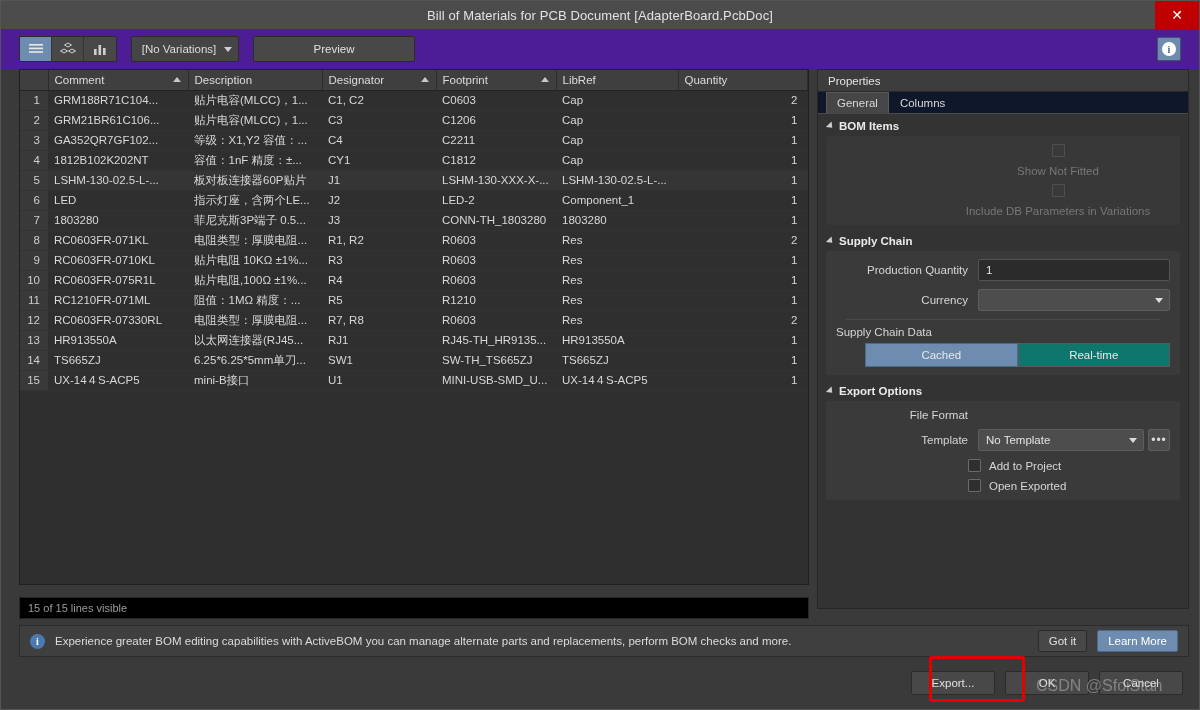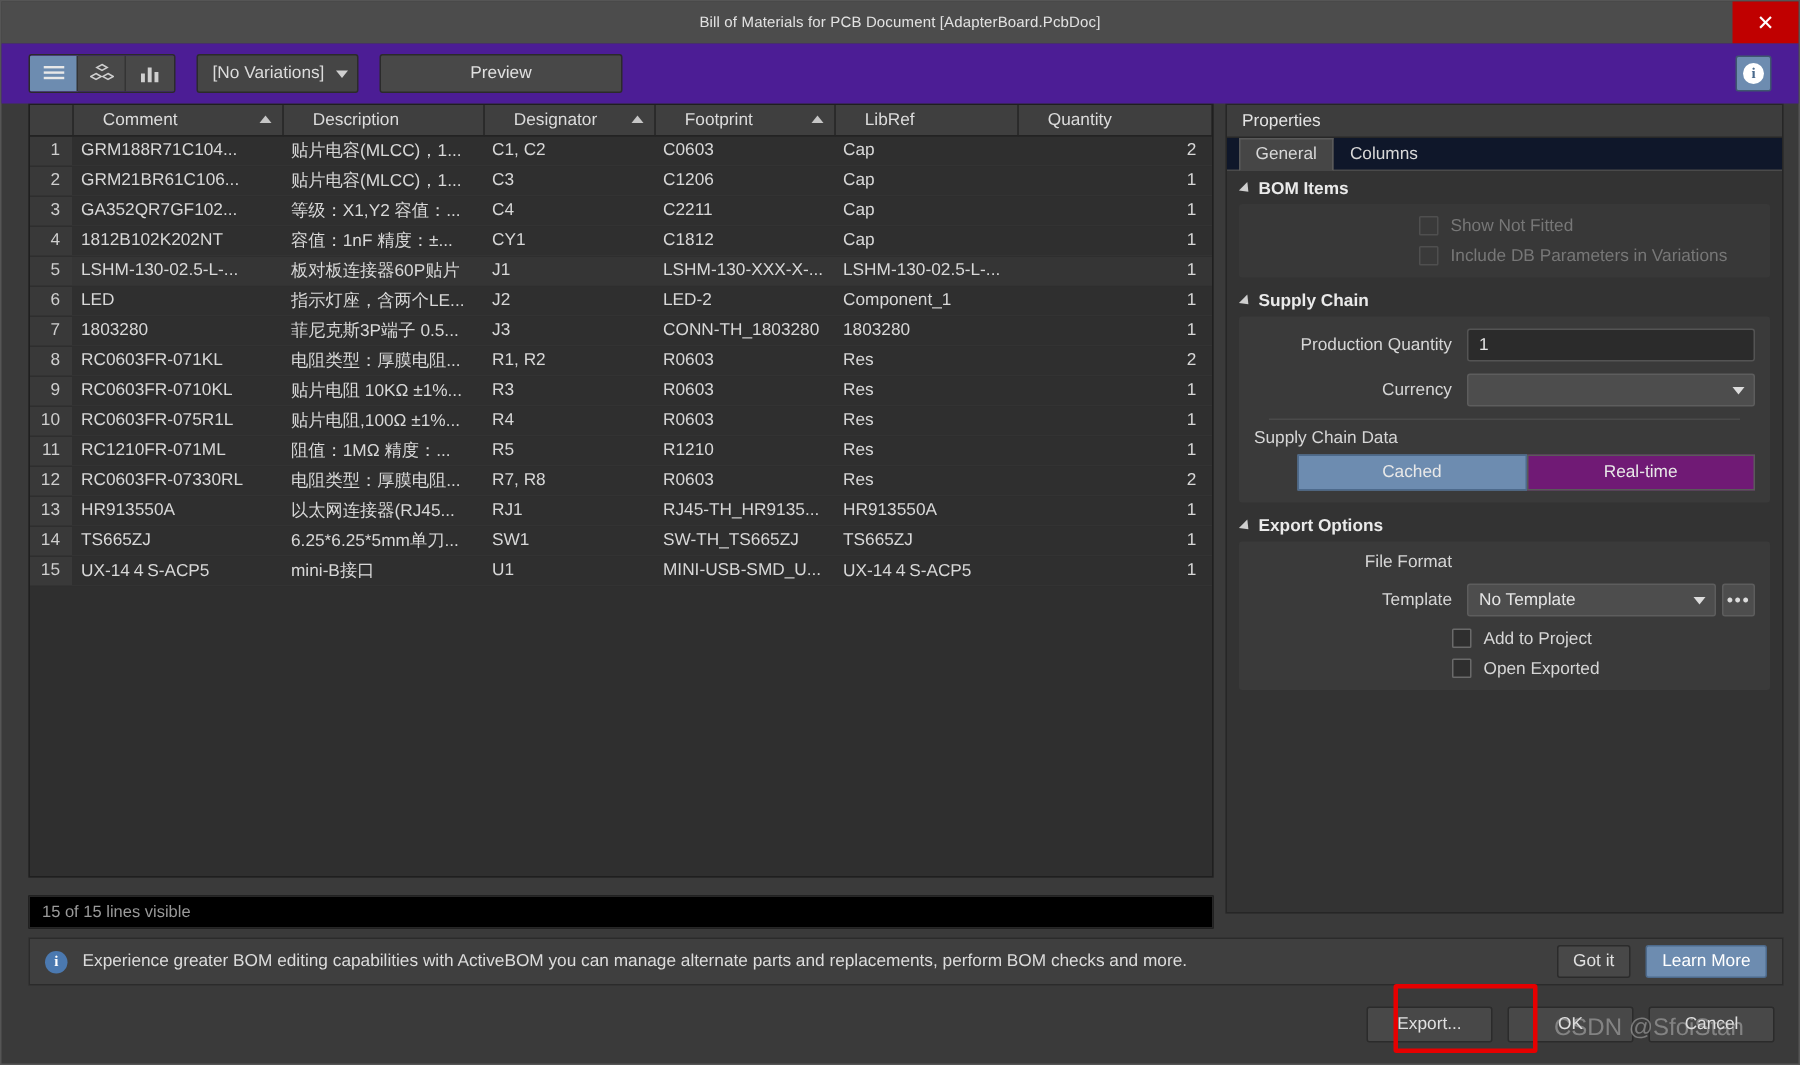--- a/index.html
+++ b/index.html
@@ -17,21 +17,21 @@
     display: flex; flex-direction: column;
   }
 
   
   .titlebar {
     height: 28px; background: #4c4c4c;
     display: flex; align-items: center; justify-content: center;
     position: relative; flex: 0 0 28px;
   }
   .titlebar-text {
-    font-size: 10px; color: #e2e2e2; letter-spacing: .1px;
+    font-size: 13px; color: #e2e2e2; letter-spacing: .1px;
   }
   .close-btn {
     position: absolute; right: 0; top: 0;
     width: 44px; height: 28px; background: #c00000;
     display: flex; align-items: center; justify-content: center;
     color: #fff; font-size: 14px; line-height: 1;
     cursor: pointer;
   }
 
   
@@ -95,21 +95,21 @@
   .grid {
     flex: 1; background: #2b2b2b;
     border: 1px solid #1f1f1f;
     display: flex; flex-direction: column; min-height: 0;
     overflow: hidden;
   }
   table { border-collapse: collapse; width: 100%; table-layout: fixed; }
   thead th {
     background: #3f3f3f; color: #dcdcdc;
     font-size: 11.5px; font-weight: normal; text-align: left;
-    height: 20px; padding: 0 20px;
+    height: 20px; padding: 0 6px;
     border-right: 1px solid #2b2b2b;
     border-bottom: 1px solid #232323;
     position: relative; white-space: nowrap;
     cursor: pointer;
   }
   thead th .sortarrow {
     position: absolute; right: 7px; top: 7px;
     width: 0; height: 0;
     border-left: 4px solid transparent; border-right: 4px solid transparent;
     border-bottom: 5px solid #c6c6c6;
@@ -201,34 +201,34 @@
   }
   .select .val { flex: 1; overflow: hidden; white-space: nowrap; }
   .select .caret { border-top-color: #dcdcdc; }
   .dots {
     width: 22px; height: 22px; margin-left: 4px;
     background: #4d4d4d; border: 1px solid #5d5d5d; border-radius: 2px;
     display: flex; align-items: center; justify-content: center;
     color: #dcdcdc; font-size: 12px; letter-spacing: 1px; cursor: pointer;
   }
   .chk-row { display: flex; align-items: center; gap: 8px; margin-bottom: 7px; }
-  .chk-row.indent { padding-left: 110px; }
+  .chk-row.indent { padding-left: 110px; flex-direction: column; }
   .chk {
     width: 13px; height: 13px; background: #2f2f2f;
     border: 1px solid #6a6a6a; border-radius: 1px; cursor: pointer;
   }
   .chk.dim { border-color: #4f4f4f; background: #3a3a3a; }
   .chk-lbl { font-size: 11.5px; color: #d6d6d6; }
   .chk-lbl.dim { color: #777777; }
   .sub-label { font-size: 11.5px; color: #d6d6d6; margin-bottom: 5px; }
   .seg2 { display: flex; height: 24px; margin-left: 29px; }
   .seg2 > div {
     flex: 1; display: flex; align-items: center; justify-content: center;
     font-size: 11.5px; color: #e8e8e8; cursor: pointer;
-    background: #701a75; border: 1px solid #5a5a5a;
+    background: #0f766e; border: 1px solid #5a5a5a;
   }
   .seg2 > div.on { background: #6d8cb0; border-color: #4d6a8c; }
   .divider { height: 1px; background: #4a4a4a; margin: 6px 10px 6px 10px; }
 
   
   .notify {
     margin: 6px 10px 0 18px; height: 32px;
     background: #3f3f3f; border: 1px solid #2b2b2b;
     display: flex; align-items: center; padding: 0 10px; gap: 10px;
   }

